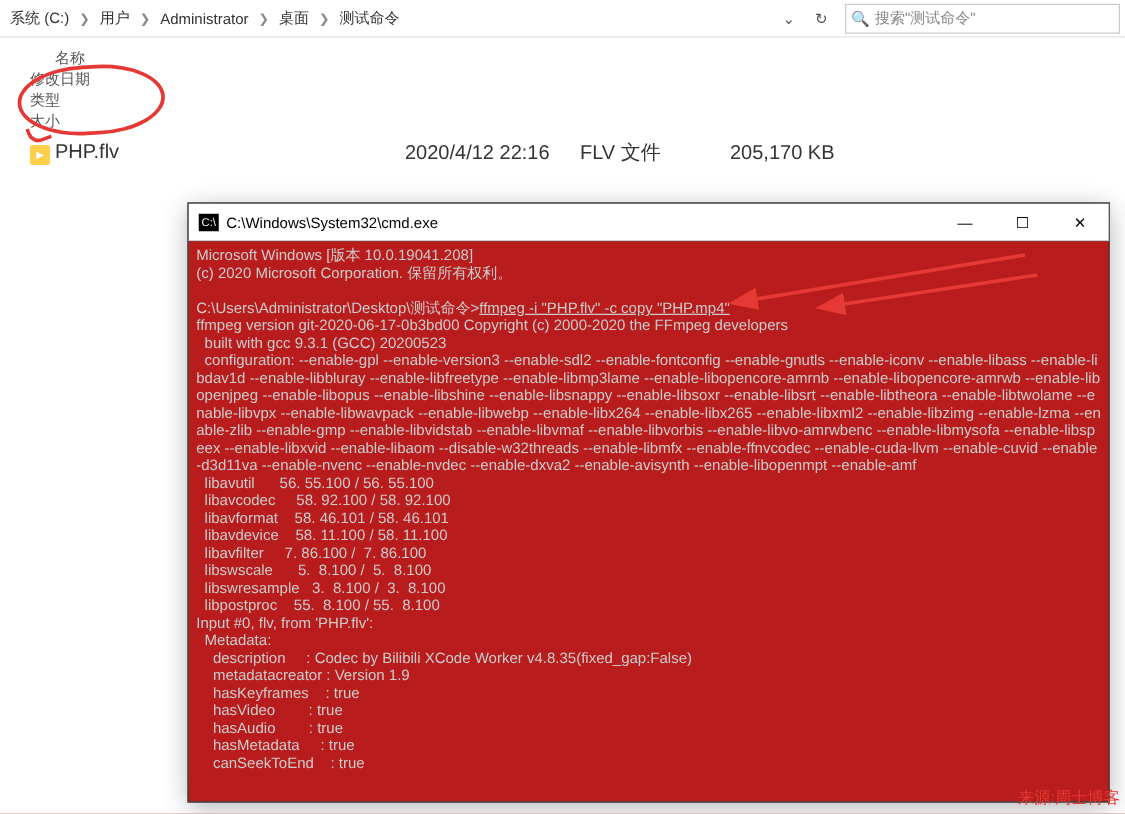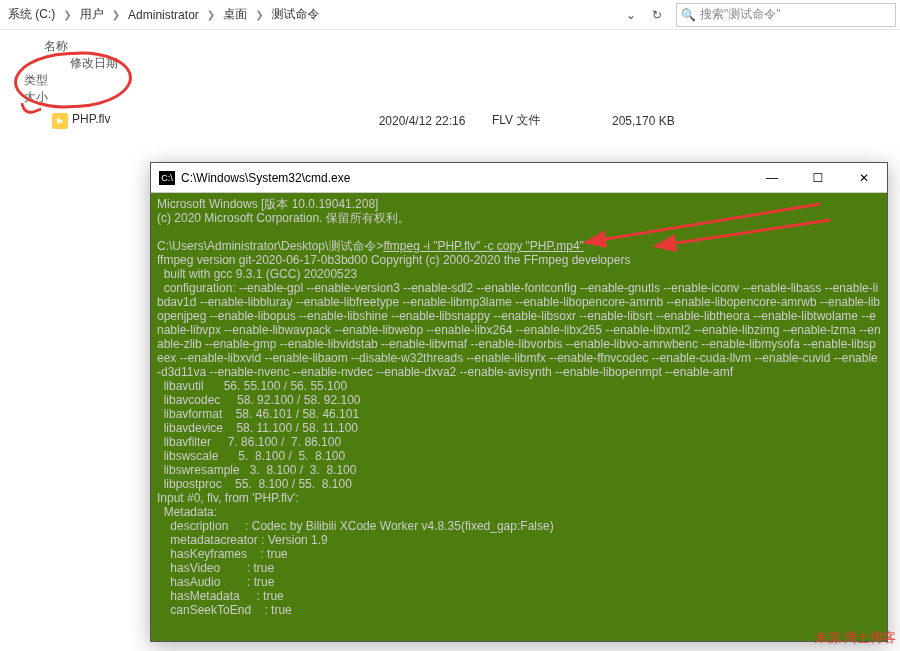--- a/index.html
+++ b/index.html
@@ -12,36 +12,36 @@
 .chev { color: #888; padding: 0 4px; font-size: 10px; }
 .bc-controls { display: flex; align-items: center; gap: 4px; }
 .bc-btn { width: 22px; height: 22px; display: flex; align-items: center; justify-content: center; cursor: pointer; color: #555; }
 .search-box { width: 220px; height: 24px; border: 1px solid #ccc; display: flex; align-items: center; padding: 0 4px; margin-left: 4px; color: #888; font-size: 12px; }
 .search-box .si { margin-right: 4px; }
 
 
 .file-area { position: relative; padding: 4px 0 0 24px; }
 .cols { display: flex; font-size: 12px; color: #555; padding: 4px 0; flex-direction: column; }
 .col-name { width: 300px; }
-.col-date { width: 140px; text-align: center; }
+.col-date { width: 140px; }
 .col-type { width: 120px; }
 .col-size { width: 100px; }
-.row { display: flex; font-size: 12px; color: #333; padding: 2px 0; align-items: center; margin-left: 28px; }
+.row { display: flex; font-size: 16px; color: #333; padding: 2px 0; align-items: center; }
 .fileicon { width: 16px; height: 16px; background: #ffcf4b; display: inline-flex; align-items: center; justify-content: center; margin-right: 4px; border-radius: 2px; }
 .fileicon::after { content: "▶"; color: #fff; font-size: 8px; }
 .circle-annot { position: absolute; left: 14px; top: 22px; width: 118px; height: 56px; border: 3px solid #e53935; border-radius: 50% / 55%; pointer-events: none; transform: rotate(-3deg); }
 .circle-tail { position: absolute; left: 22px; top: 70px; width: 18px; height: 14px; border-left: 3px solid #e53935; border-bottom: 3px solid #e53935; border-radius: 0 0 0 10px; transform: rotate(-20deg); pointer-events: none; }
 
 
 .term-window { position: absolute; left: 150px; top: 162px; width: 738px; height: 480px; border: 1px solid #555; background: #000; display: flex; flex-direction: column; box-shadow: 0 4px 20px rgba(0,0,0,.3); }
 .titlebar { height: 30px; background: #fff; display: flex; align-items: center; padding: 0 0 0 8px; font-size: 12px; color: #000; border-bottom: 1px solid #ccc; }
 .term-icon { width: 16px; height: 14px; background: #000; margin-right: 6px; display: inline-flex; align-items: center; justify-content: center; color: #fff; font-size: 9px; }
 .titlebar .title { flex: 1; }
 .win-btn { width: 46px; height: 30px; display: flex; align-items: center; justify-content: center; cursor: pointer; font-size: 12px; }
-.term-body { flex: 1; background: #4d7c0f; color: #ccc; font-family: "NSimSun", "SimSun", "Consolas", monospace; font-size: 12px; line-height: 14px; padding: 4px 6px; overflow: hidden; white-space: pre-wrap; word-break: break-all; }
+.term-body { flex: 1; background: #b91c1c; color: #ccc; font-family: "NSimSun", "SimSun", "Consolas", monospace; font-size: 12px; line-height: 14px; padding: 4px 6px; overflow: hidden; white-space: pre-wrap; word-break: break-all; }
 .term-body .cmd { text-decoration: underline; }
 
 
 .arrow-svg { position: absolute; pointer-events: none; }
 
 .watermark { position: absolute; right: 4px; bottom: 4px; font-size: 13px; color: #e53935; font-weight: 500; }
 </style>
 </head>
 <body>
 

